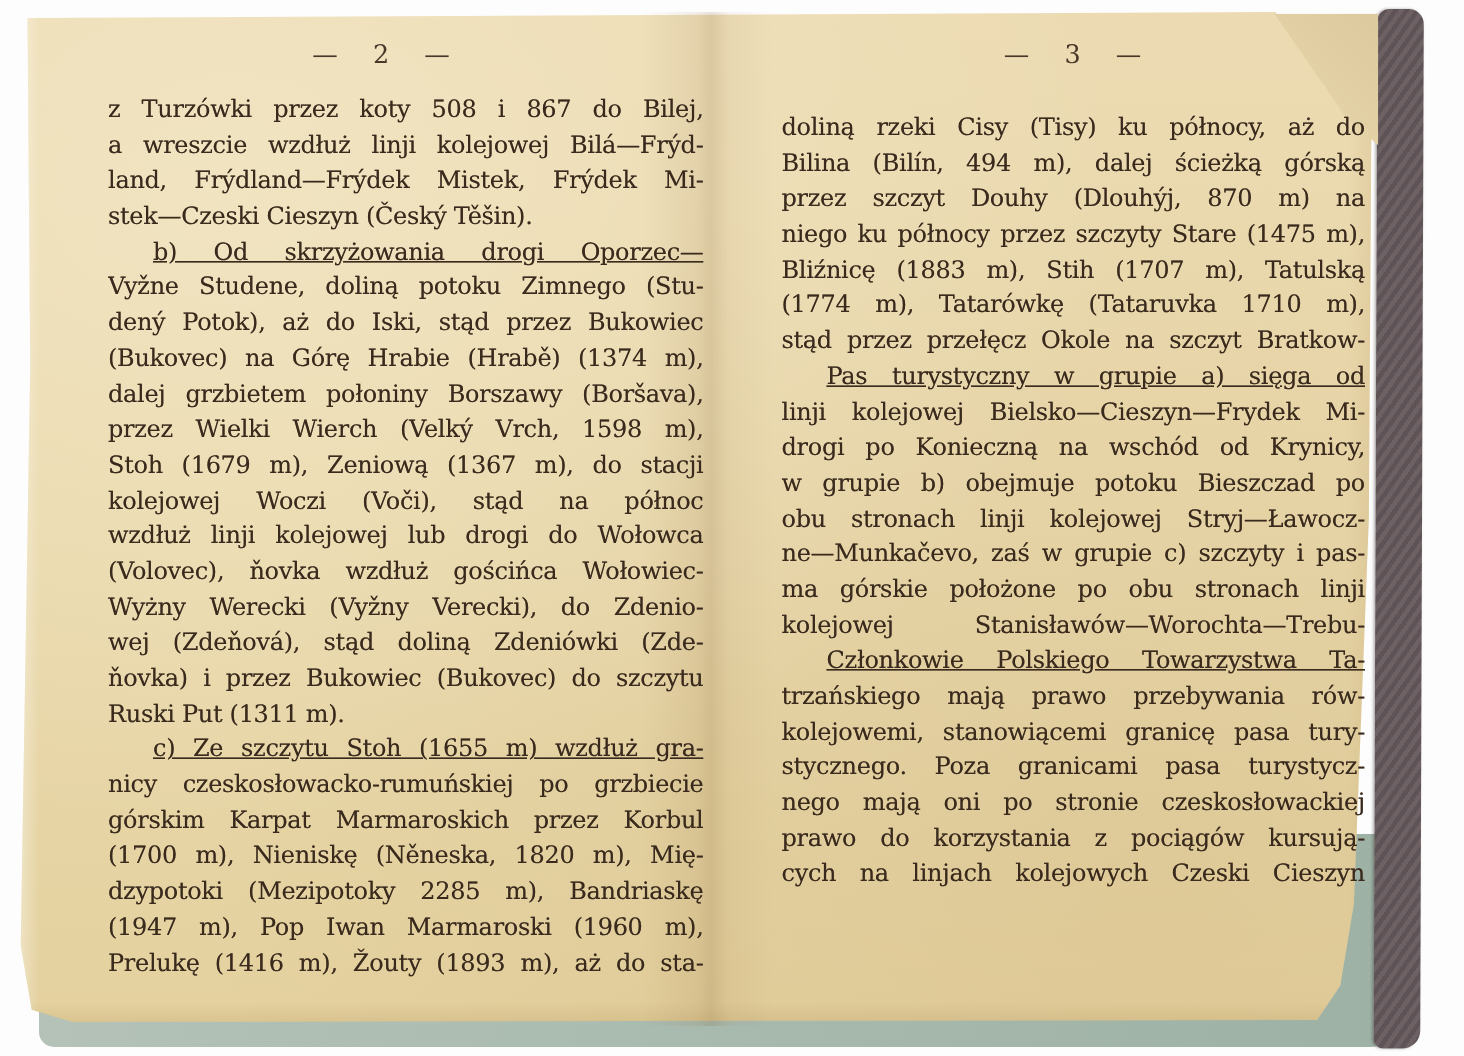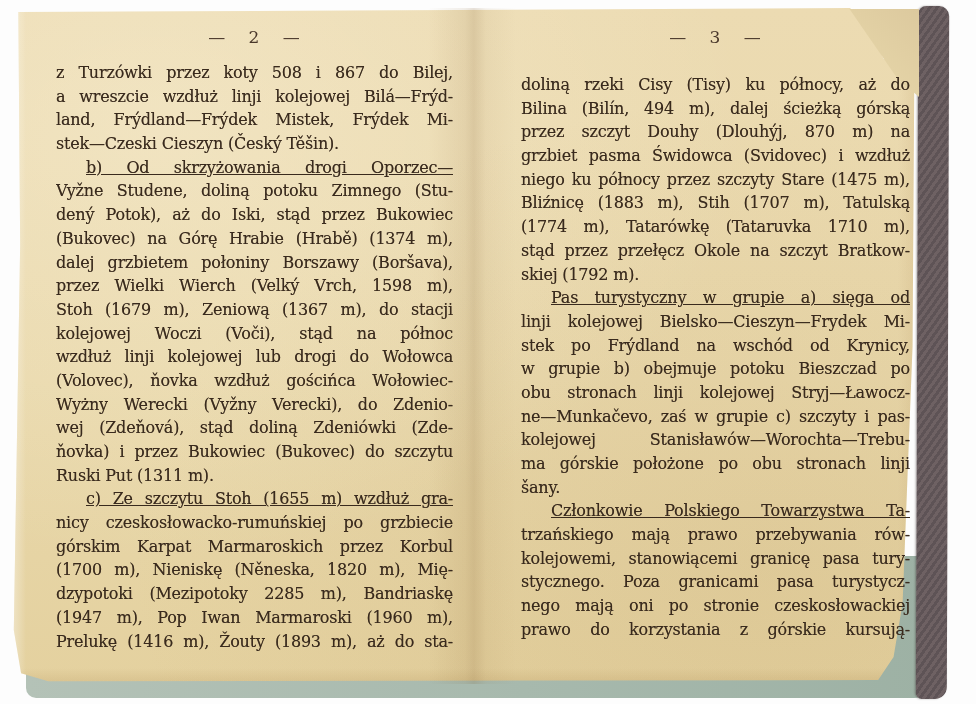--- a/index.html
+++ b/index.html
@@ -55,21 +55,21 @@
     background:linear-gradient(225deg,#dcc99e 0%,#e4d3a6 60%,rgba(228,211,166,0) 75%);
     clip-path:polygon(12% 0,100% 0,100% 100%,72% 78%);
     border-left:1px solid rgba(120,90,50,.25);
     z-index:5;pointer-events:none;
   }
   .page-col{position:absolute;z-index:6;color:#392a1d;}
   .page-header{
     position:absolute;z-index:6;text-align:center;
     font-size:17px;color:#49372a;word-spacing:16px;letter-spacing:1px;
   }
-  .body-left {left:56px; top:61px;width:397px;}
+  .body-left {left:72px; top:61px;width:397px;}
   .body-right{left:521px;top:73px;width:389px;}
   .hdr-left  {left:56px; top:27px;width:397px;}
   .hdr-right {left:521px;top:27px;width:389px;}
   .tl{
     height:23.7px;line-height:23.7px;overflow:hidden;
     font-size:16px;letter-spacing:-0.2px;
     text-align:justify;
     text-shadow:0 0 .4px rgba(57,42,29,.55);
   }
   .tl.j::after{content:"";display:inline-block;width:100%;height:0;vertical-align:top;}
@@ -112,35 +112,33 @@
       <div class="tl j">górskim Karpat Marmaroskich przez Korbul</div>
       <div class="tl j">(1700 m), Nieniskę (Něneska, 1820 m), Mię-</div>
       <div class="tl j">dzypotoki (Mezipotoky 2285 m), Bandriaskę</div>
       <div class="tl j">(1947 m), Pop Iwan Marmaroski (1960 m),</div>
       <div class="tl j">Prelukę (1416 m), Žouty (1893 m), aż do sta-</div>
     </div>
   <div class="page-col body-right">
       <div class="tl j">doliną rzeki Cisy (Tisy) ku północy, aż do</div>
       <div class="tl j">Bilina (Bilín, 494 m), dalej ścieżką górską</div>
       <div class="tl j">przez szczyt Douhy (Dlouhýj, 870 m) na</div>
-      <div class="tl j">grzbiet pasma Świdowca (Svidovec) i wzdłuż</div>
       <div class="tl j">niego ku północy przez szczyty Stare (1475 m),</div>
       <div class="tl j">Bliźnicę (1883 m), Stih (1707 m), Tatulską</div>
       <div class="tl j">(1774 m), Tatarówkę (Tataruvka 1710 m),</div>
       <div class="tl j">stąd przez przełęcz Okole na szczyt Bratkow-</div>
-      <div class="tl">skiej (1792 m).</div>
       <div class="tl j ind">Pas turystyczny w grupie a) sięga od</div>
       <div class="tl j">linji kolejowej Bielsko—Cieszyn—Frydek Mi-</div>
-      <div class="tl j">stek po Frýdland na wschód od Krynicy,</div>
+      <div class="tl j">drogi po Konieczną na wschód od Krynicy,</div>
       <div class="tl j">w grupie b) obejmuje potoku Bieszczad po</div>
       <div class="tl j">obu stronach linji kolejowej Stryj—Ławocz-</div>
       <div class="tl j">ne—Munkačevo, zaś w grupie c) szczyty i pas-</div>
+      <div class="tl j">ma górskie położone po obu stronach linji</div>
       <div class="tl j">kolejowej Stanisławów—Worochta—Trebu-</div>
-      <div class="tl j">ma górskie położone po obu stronach linji</div>
-      <div class="tl">šany.</div>
       <div class="tl j ind">Członkowie Polskiego Towarzystwa Ta-</div>
       <div class="tl j">trzańskiego mają prawo przebywania rów-</div>
       <div class="tl j">kolejowemi, stanowiącemi granicę pasa tury-</div>
       <div class="tl j">stycznego. Poza granicami pasa turystycz-</div>
       <div class="tl j">nego mają oni po stronie czeskosłowackiej</div>
-      <div class="tl j">prawo do korzystania z górskie kursują-</div>
+      <div class="tl j">prawo do korzystania z pociągów kursują-</div>
+      <div class="tl j">cych na linjach kolejowych Czeski Cieszyn</div>
     </div>
 </div>
 
 </body></html>

